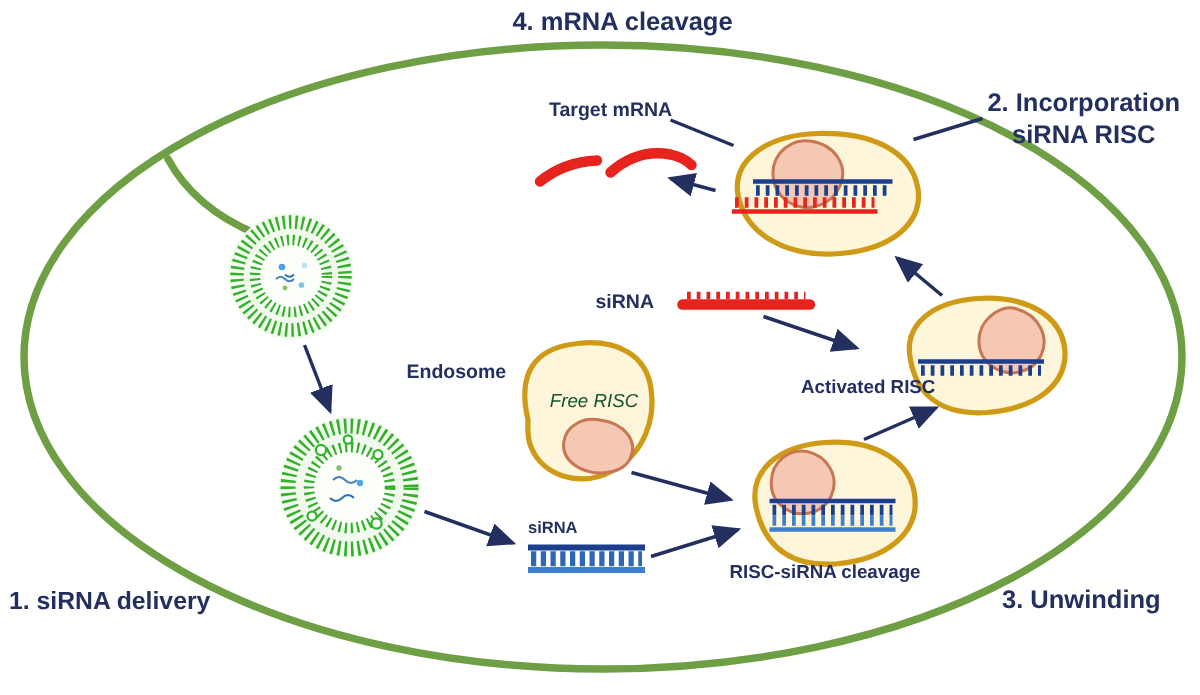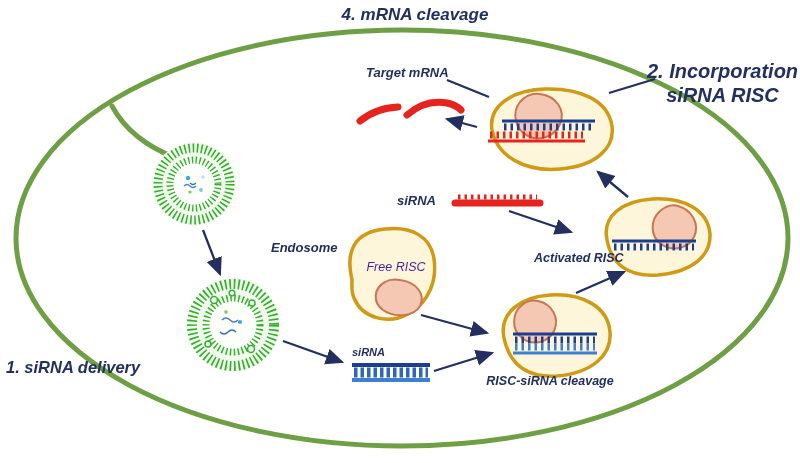--- a/index.html
+++ b/index.html
@@ -4,31 +4,30 @@
 <style>
   html,body{margin:0;padding:0;background:#ffffff;}
   .stage{
     position:relative;width:800px;height:463px;background:#ffffff;
     font-family:"Liberation Sans", sans-serif;overflow:hidden;
   }
   .stage svg{position:absolute;left:0;top:0;}
   .lbl{
     position:absolute;color:#23305f;font-weight:bold;line-height:1.22;
     white-space:nowrap;
-    font-style:italic;
   }
   .lbl.center{text-align:center;}
   .title{font-size:17px;}
-  .step{font-size:20px;}
+  .step{font-size:17px;}
   .step1{font-size:16.5px;}
   .small{font-size:13px;}
   .tiny{font-size:11px;}
   .mid{font-size:12.5px;}
   .freerisc{
-    position:absolute;color:#4c1d95;font-style:italic;font-weight:normal;
+    position:absolute;color:#14532d;font-style:italic;font-weight:normal;
     font-size:12.5px;text-align:center;
   }
 </style>
 </head>
 <body>
 
 <div class="stage">
 
   <svg width="800" height="463" viewBox="0 0 800 463">
     <defs>
@@ -140,22 +139,23 @@
     </g>
   </svg>
 
   <div class="lbl title center" style="left:330px;top:5px;width:170px;">4. mRNA cleavage</div>
 
   <div class="lbl step center" style="left:645px;top:59px;width:155px;">
     <span>2. Incorporation</span><br>
     <span>siRNA RISC</span>
   </div>
 
-  <div class="lbl step1" style="left:6px;top:357px;">1. siRNA delivery</div>
+  <div class="lbl step1" style="left:6px;top:391px;">1. siRNA delivery</div>
 
+  <div class="lbl step" style="left:668px;top:390px;">3. Unwinding</div>
 
   <div class="lbl small" style="left:227px;top:240px;margin-left:44px;">Endosome</div>
 
   <div class="lbl small" style="left:366px;top:65px;">Target mRNA</div>
 
   <div class="lbl small" style="left:397px;top:193px;">siRNA</div>
 
   <div class="lbl tiny" style="left:352px;top:346px;">siRNA</div>
 
   <div class="lbl mid center" style="left:482px;top:374px;width:136px;">RISC-siRNA cleavage</div>

